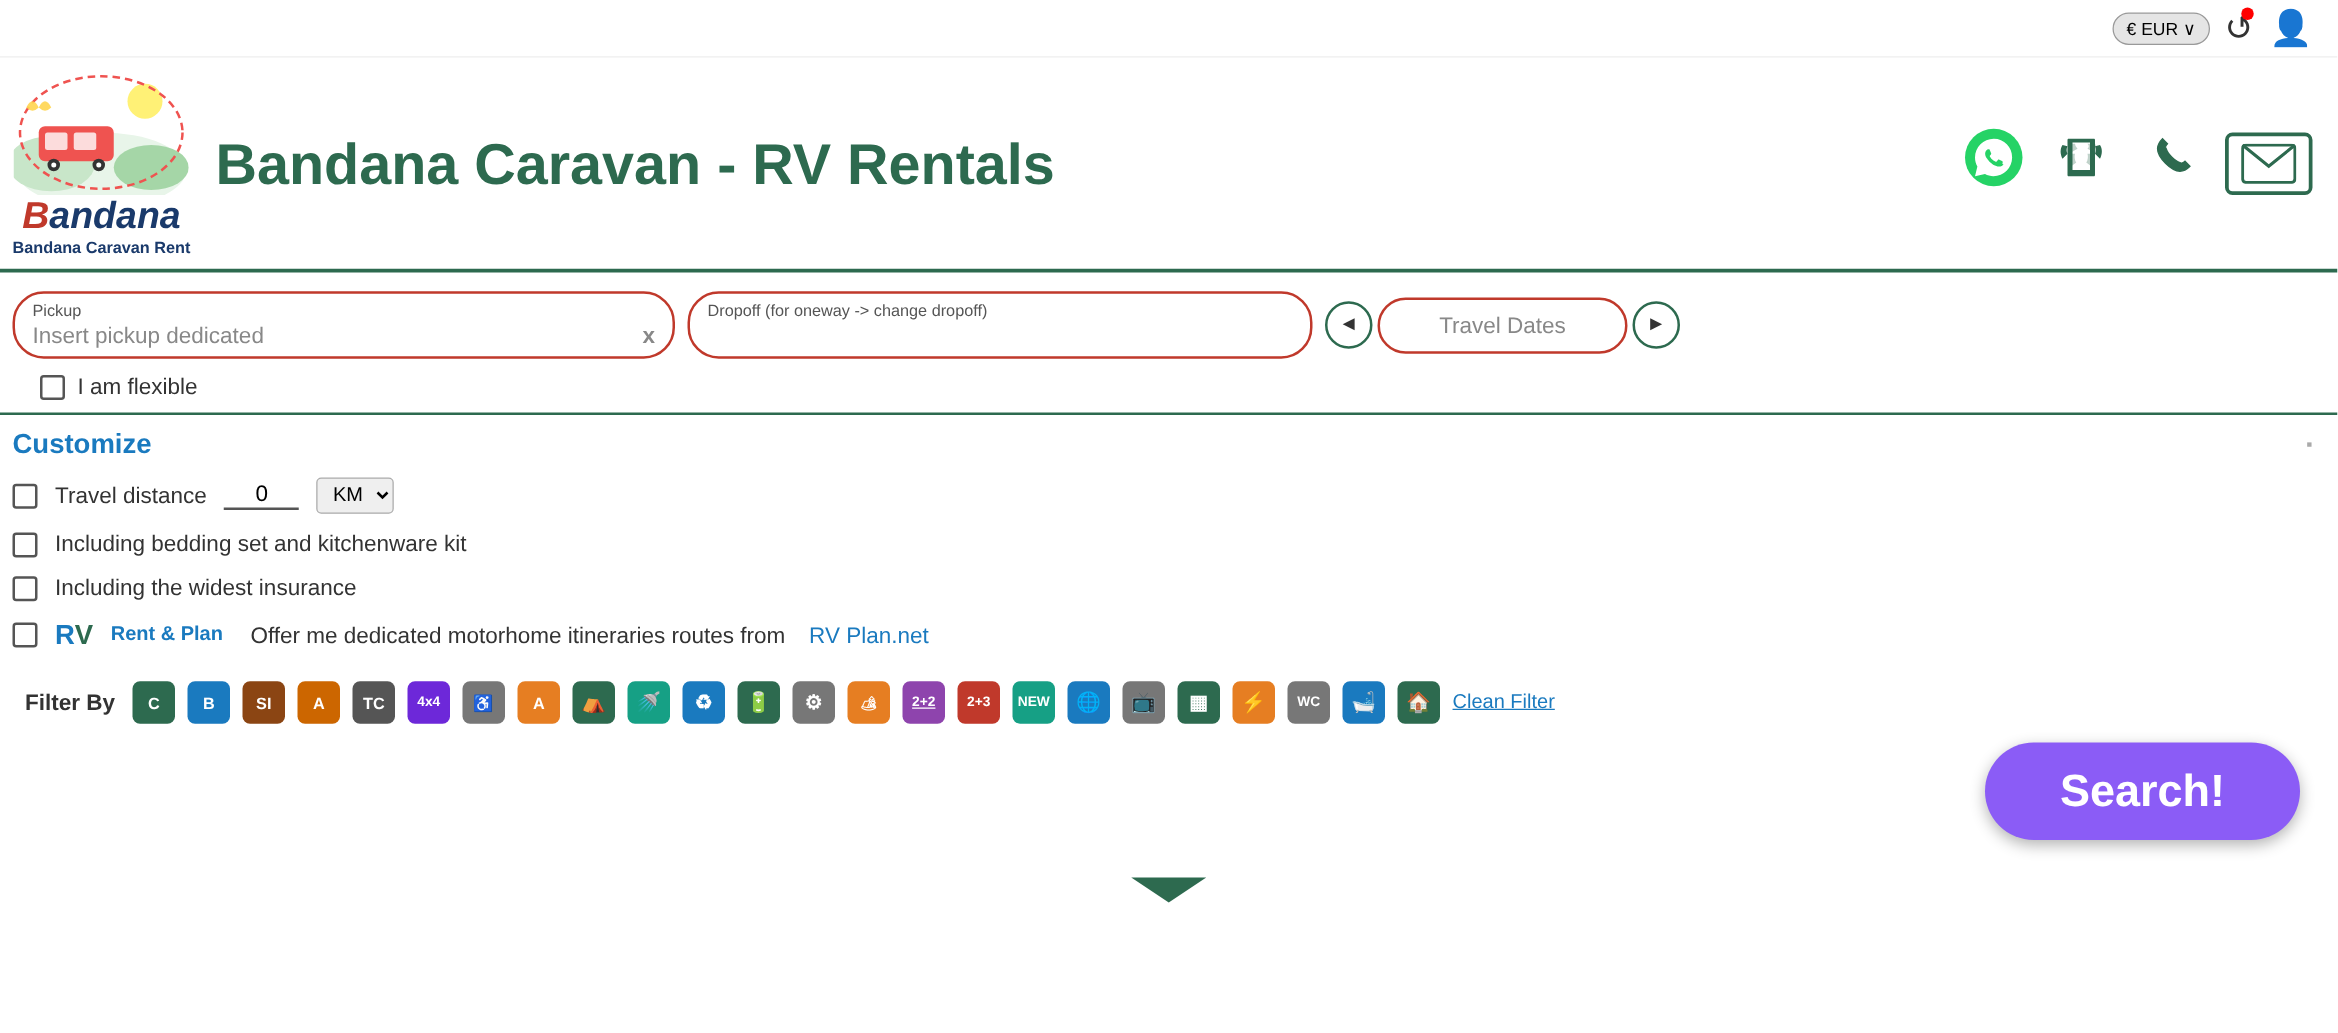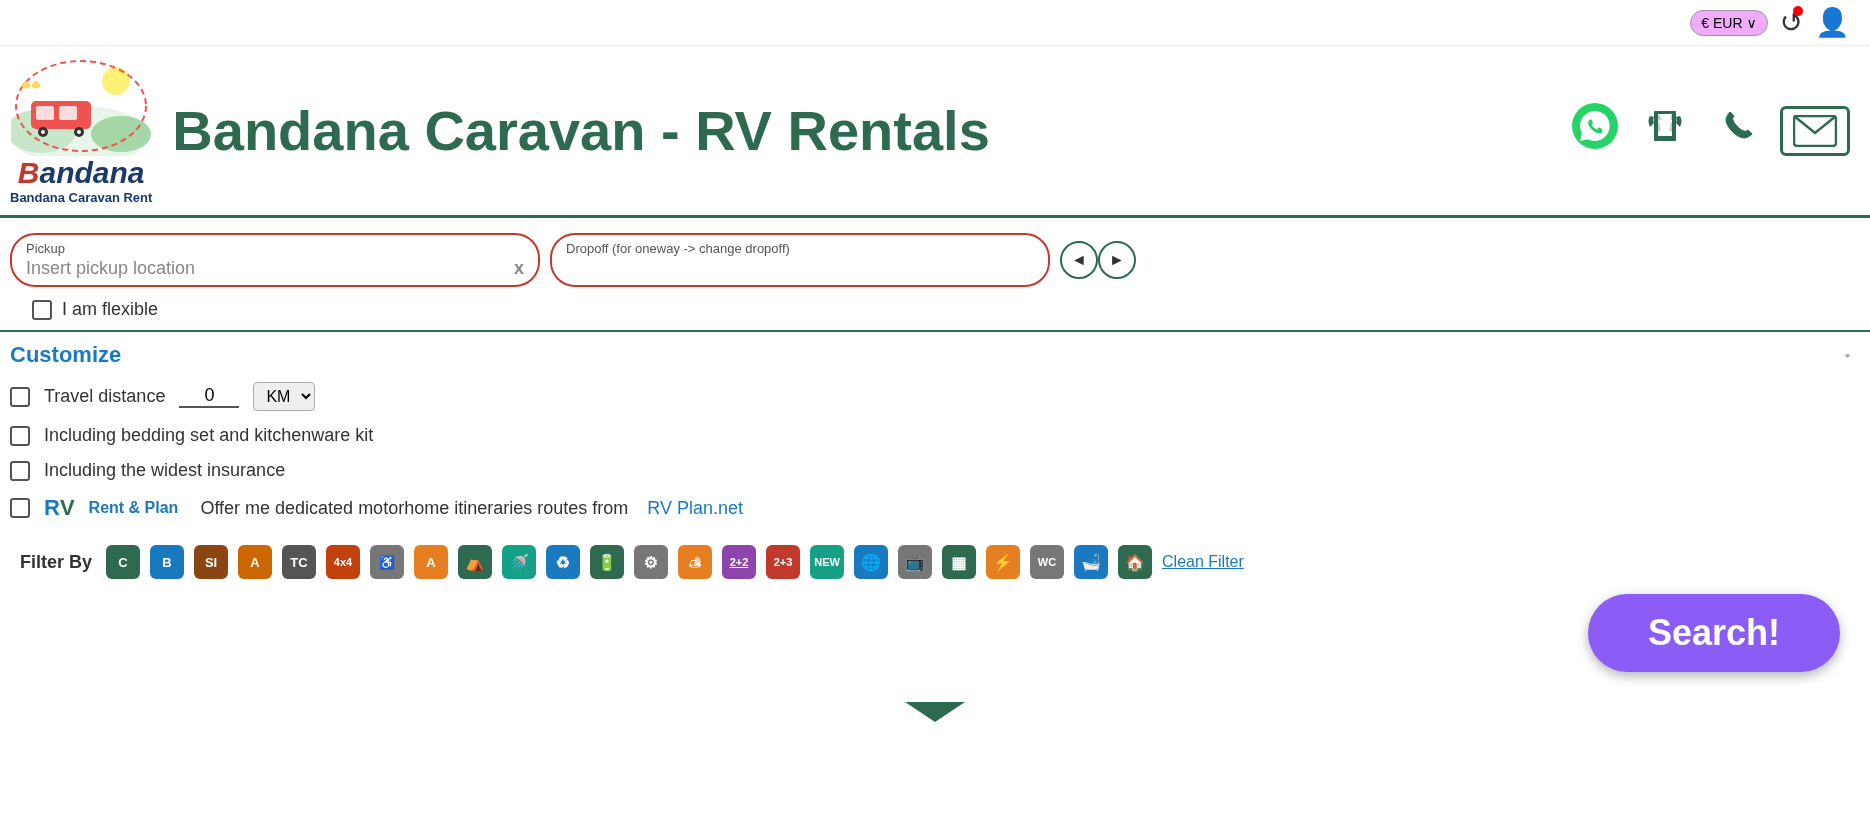--- a/index.html
+++ b/index.html
@@ -13,21 +13,21 @@
       padding: 6px 20px;
       gap: 12px;
       border-bottom: 1px solid #eee;
     }
     .currency-selector {
       border: 1px solid #999;
       border-radius: 20px;
       padding: 4px 10px;
       font-size: 14px;
       cursor: pointer;
-      background: #f0abfc;
+      background: #e5e5e5;
     }
     .top-icon {
       font-size: 28px;
       cursor: pointer;
       color: #333;
     }
     .top-icon-refresh { position: relative; }
     .notif-dot {
       width: 10px; height: 10px;
       background: red;
@@ -54,21 +54,21 @@
       flex-direction: column;
       align-items: center;
     }
     .logo-subtitle {
       font-size: 13px;
       font-weight: bold;
       color: #1a3a6b;
       white-space: nowrap;
     }
     .site-title {
-      font-size: 56px;
+      font-size: 46px;
       font-weight: bold;
       color: #2d6a4f;
     }
     .header-right {
       display: flex;
       align-items: center;
       gap: 20px;
     }
     .header-icon {
       font-size: 42px;
@@ -258,21 +258,21 @@
       font-size: 13px;
       font-weight: bold;
       color: #fff;
       cursor: pointer;
     }
     .badge-c { background: #2d6a4f; }
     .badge-b { background: #1a7abf; }
     .badge-si { background: #8b4513; }
     .badge-a { background: #cc6600; }
     .badge-tc { background: #555; }
-    .badge-icon { background: #c2410c; }
+    .badge-icon { background: #6d28d9; }
     .badge-gray { background: #777; }
     .badge-blue { background: #1a7abf; }
     .badge-green { background: #2d6a4f; }
     .badge-orange { background: #e67e22; }
     .badge-red { background: #c0392b; }
     .badge-purple { background: #8e44ad; text-decoration: underline; }
     .badge-teal { background: #16a085; }
     .clean-filter {
       font-size: 16px;
       color: #1a7abf;
@@ -398,34 +398,35 @@
     </div>
   </div>
 </div>
 
 <div class="search-section">
   <div class="search-row">
 
     <div class="pickup-field">
       <div class="field-label">Pickup</div>
       <div class="field-inner">
-        <span class="field-placeholder">Insert pickup location</span>
+        <span class="field-placeholder">Insert pickup dedicated</span>
         <span class="field-clear">x</span>
       </div>
     </div>
 
     <div class="dropoff-field">
       <div class="field-label">Dropoff (for oneway -&gt; change dropoff)</div>
       <div class="field-inner">
         <input type="text" style="border: none; outline: none; font-size: 18px; width: 100%; background: transparent;">
       </div>
     </div>
 
     <div class="dates-wrapper">
       <button class="arrow-btn">◄</button>
+      <div class="dates-field">Travel Dates</div>
       <button class="arrow-btn">►</button>
     </div>
 
   </div>
 
   <div class="flexible-row">
     <div class="checkbox-custom"></div>
     <span class="flexible-label">I am flexible</span>
   </div>
 </div>

